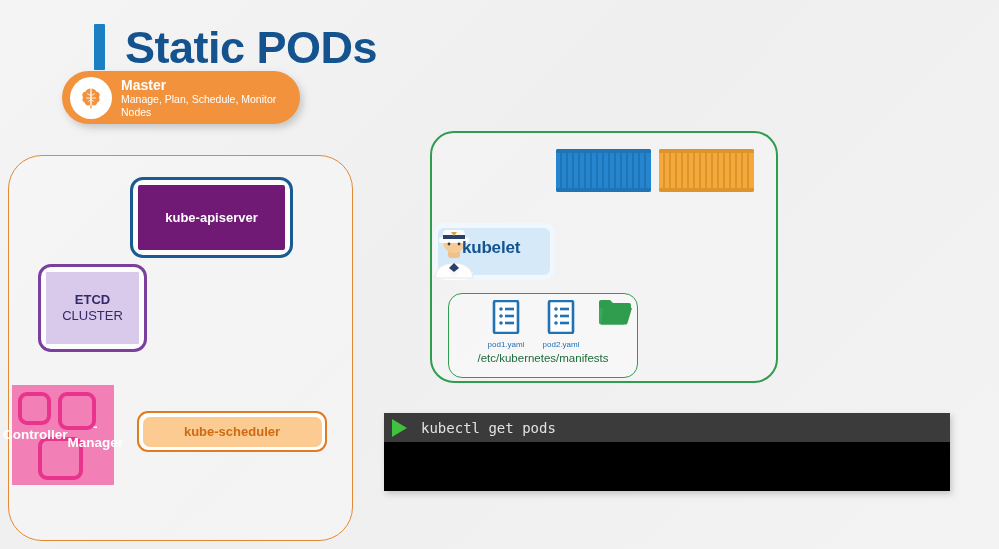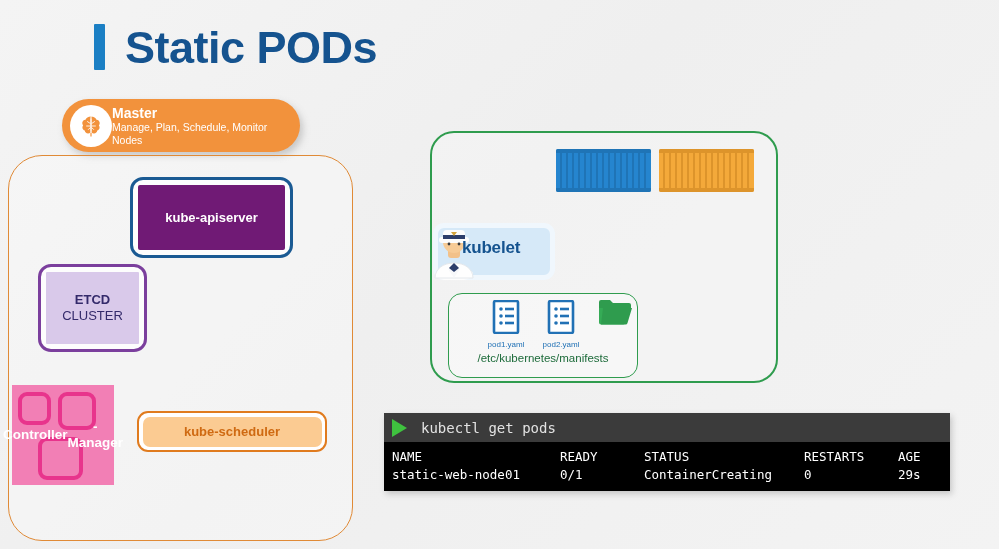--- a/index.html
+++ b/index.html
@@ -15,21 +15,21 @@
   
   #title-row { position: absolute; left: 58px; top: 24px; display: flex; align-items: center; gap: 20px; padding-left: 36px; }
   #title-bar { width: 11px; height: 46px; background: #1b7fc4; border-radius: 1px; }
   #title-text { font-size: 45px; font-weight: bold; color: #15538f; letter-spacing: -0.5px; line-height: 1; }
 
   
   #master-pill {
     position: absolute; left: 62px; top: 71px; width: 238px; height: 53px;
     background: #f2923c; border-radius: 27px;
     box-shadow: 3px 4px 7px rgba(120,120,120,.35);
-    display: flex; align-items: center; padding-left: 8px;  margin-top: 28px;
+    display: flex; align-items: center; padding-left: 8px; gap: 9px;
   }
   #brain-badge { width: 42px; height: 42px; border-radius: 50%; background:#fff;
     display:flex; align-items:center; justify-content:center; flex:0 0 auto; }
   .master-txt { color:#fff; }
   #master-title { font-size: 14px; font-weight: bold; line-height: 1.15; }
   #master-sub { font-size: 10.5px; line-height: 1.2; max-width: 168px; }
 
   
   #cp-panel { position:absolute; left:8px; top:155px; width:345px; height:386px;
     border:1.6px solid #e08a36; border-radius:34px; background: rgba(255,255,255,.25); }
@@ -243,31 +243,15 @@
   </div>
 
   <div id="manifest-path">/etc/kubernetes/manifests</div>
 
 
   <div id="terminal">
     <div id="term-head">
       <div id="play-tri"></div>
       <div id="term-cmd">kubectl get pods</div>
     </div>
-    <div id="term-body">
-      <div class="term-row">
-        <span class="c-name">NAME</span>
-        <span class="c-ready">READY</span>
-        <span class="c-status">STATUS</span>
-        <span class="c-restarts">RESTARTS</span>
-        <span class="c-age">AGE</span>
-      </div>
-      <div class="term-row">
-        <span class="c-name">static-web-node01</span>
-        <span class="c-ready">0/1</span>
-        <span class="c-status">ContainerCreating</span>
-        <span class="c-restarts">0</span>
-        <span class="c-age">29s</span>
-      </div>
-    </div>
   </div>
 
 </div>
 
 </body></html>

